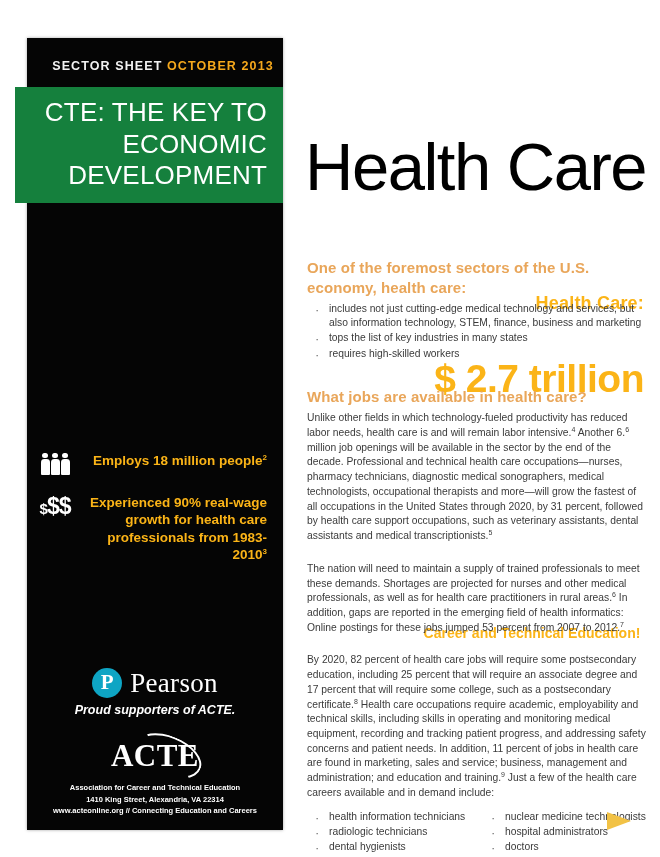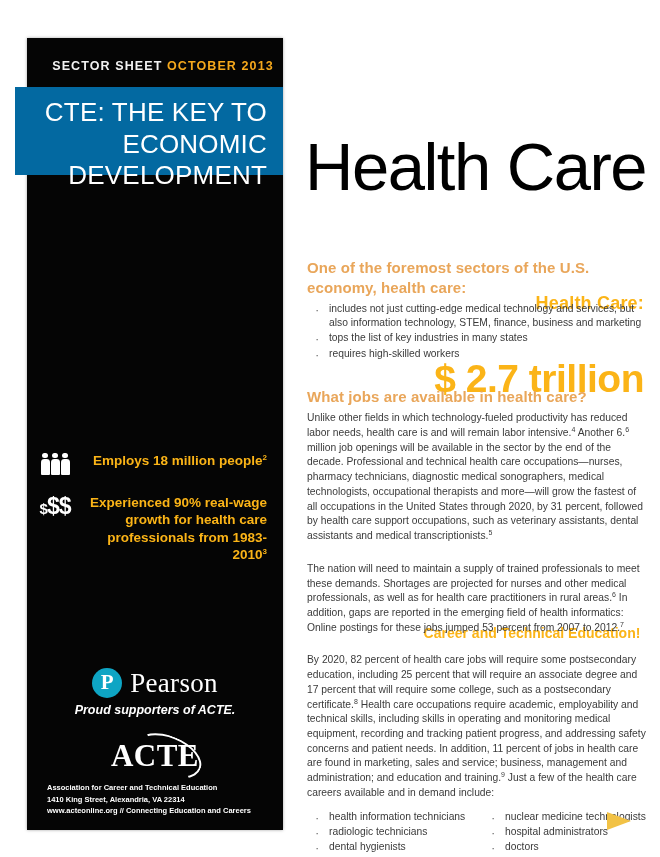--- a/index.html
+++ b/index.html
@@ -39,22 +39,22 @@
   }
   #sector-sheet-line .white { color: #f2f2f2; }
   #sector-sheet-line .gold { color: #f5a81c; }
 
   
   #yellow-block {
     position: absolute;
     left: 15px;
     top: 87px;
     width: 268px;
-    height: 88px;
-    background: #0369a1;
+    height: 116px;
+    background: #15803d;
   }
   #yellow-block .hl {
     position: absolute;
     right: 16px;
     top: 10px;
     width: 235px;
     text-align: right;
     color: #ffffff;
     font-size: 26px;
     font-weight: 300;
@@ -261,26 +261,25 @@
     border-left-color: transparent;
     border-bottom-color: transparent;
     transform: rotate(22deg);
     pointer-events: none;
   }
   #acte-address {
     position: absolute;
     left: 27px;
     top: 782px;
     width: 256px;
-    text-align: left;
+    text-align: center;
     color: #ffffff;
     font-size: 7.5px;
     font-weight: bold;
     line-height: 1.55;
-    margin-left: 20px;
   }
   #acte-address .italic { }
 
   
   #main-title {
     position: absolute;
     left: 305px;
     top: 133px;
     color: #000000;
     font-size: 67px;

